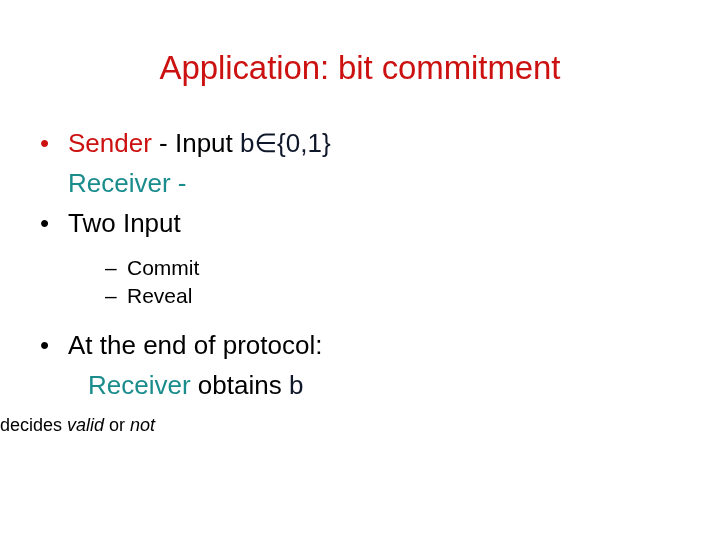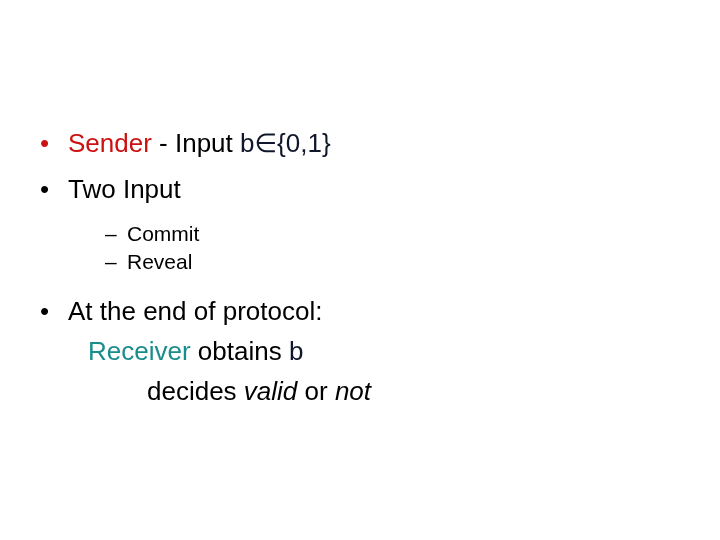--- a/index.html
+++ b/index.html
@@ -94,53 +94,58 @@
   }
 
   
   .indent-a {
     font-size: 26px;
     line-height: 34px;
     padding-left: 88px;
     color: #000000;
   }
   .indent-b {
-    font-size: 26px;
+    font-size: 18px;
     line-height: 34px;
-    padding-left: 147px;
     color: #000000;
   }
 
   
   .c-red   { color: #cc1111; }
   .c-teal  { color: #1a8c8c; }
   .c-blue  { color: #0f172a; }
   .c-black { color: #000000; }
   .ital    { font-style: italic; }
 
   
   .gap-sm { height: 6px; }
   .gap-md { height: 14px; }
   .gap-lg { height: 18px; }
 </style>
 </head>
 <body>
 
 <div id="slide">
 
+  <div id="title-block">
+    <span id="slide-title">Application: bit commitment</span>
+  </div>
 
   <div id="body-block">
 
     <div class="line lvl1">
       <span class="bullet red">•</span>
       <span class="c-red">Sender</span><span class="c-black"> - Input </span><span class="c-blue">b∈{0,1}</span>
     </div>
 
     <div class="gap-sm"></div>
 
+    <div class="line lvl1-cont">
+      <span class="c-teal">Receiver</span><span class="c-teal"> -</span>
+    </div>
 
     <div class="gap-sm"></div>
 
     <div class="line lvl1">
       <span class="bullet black">•</span>
       <span class="c-black">Two Input</span>
     </div>
 
     <div class="gap-md"></div>
 

